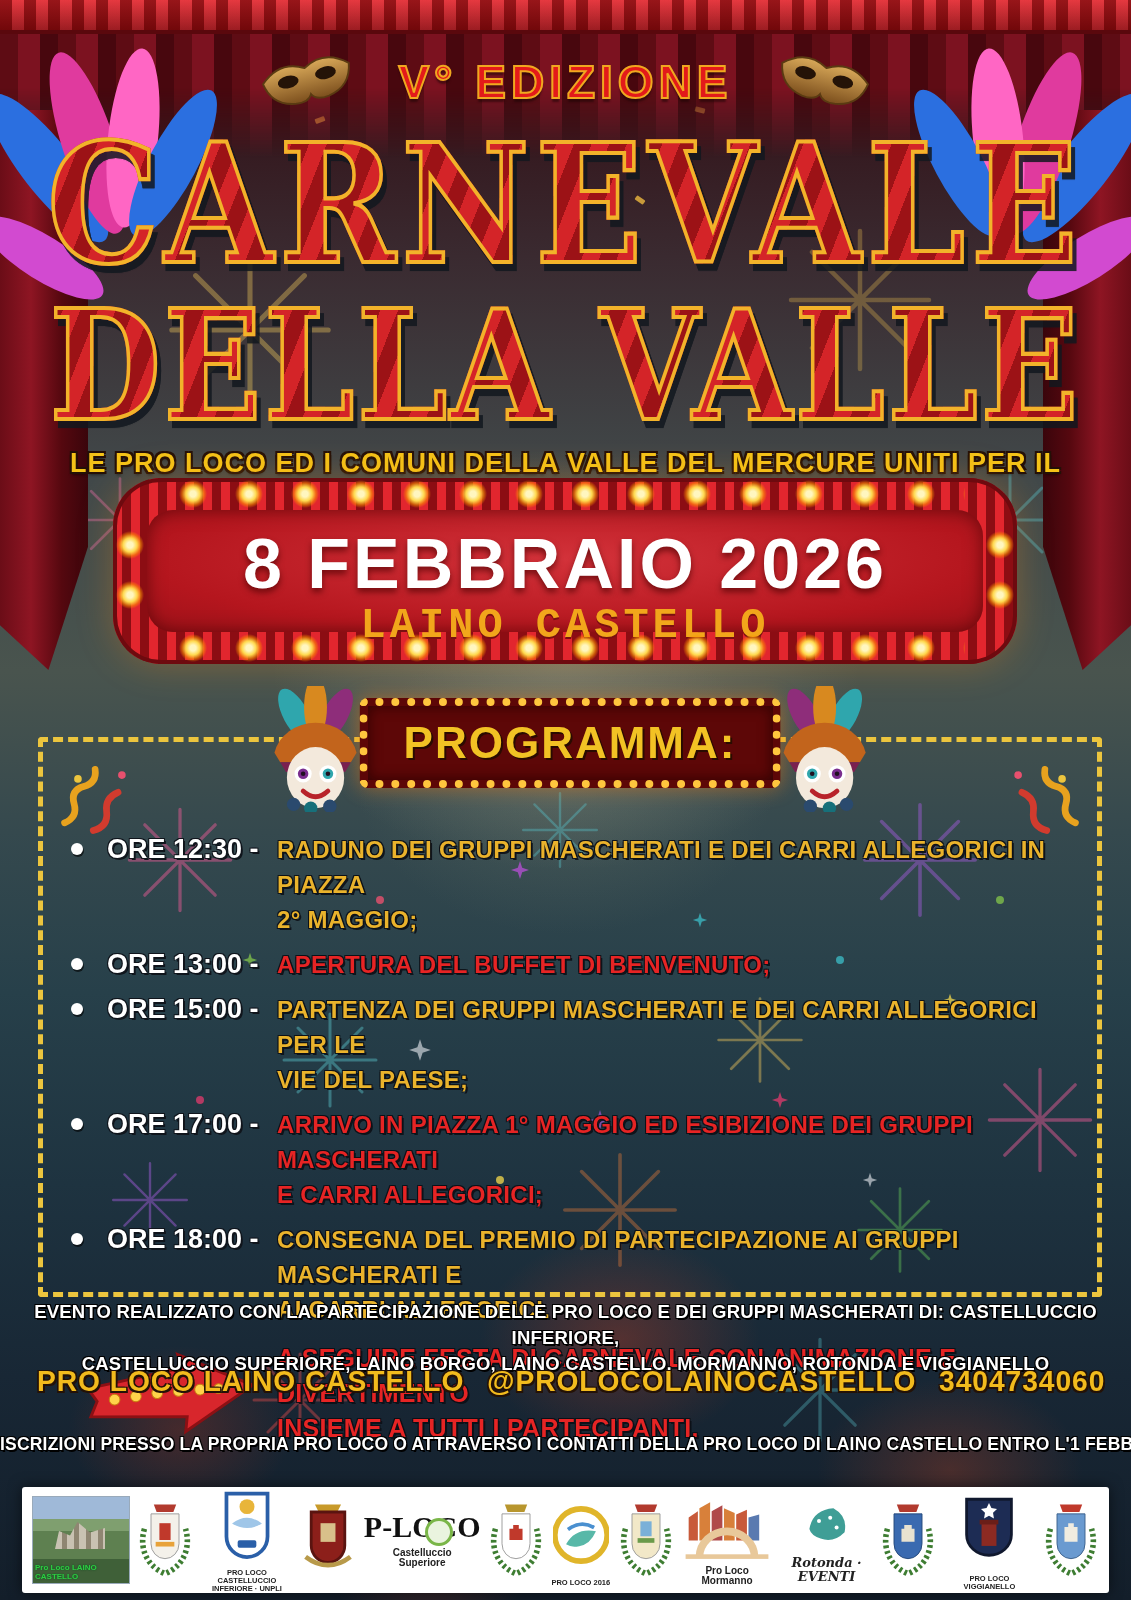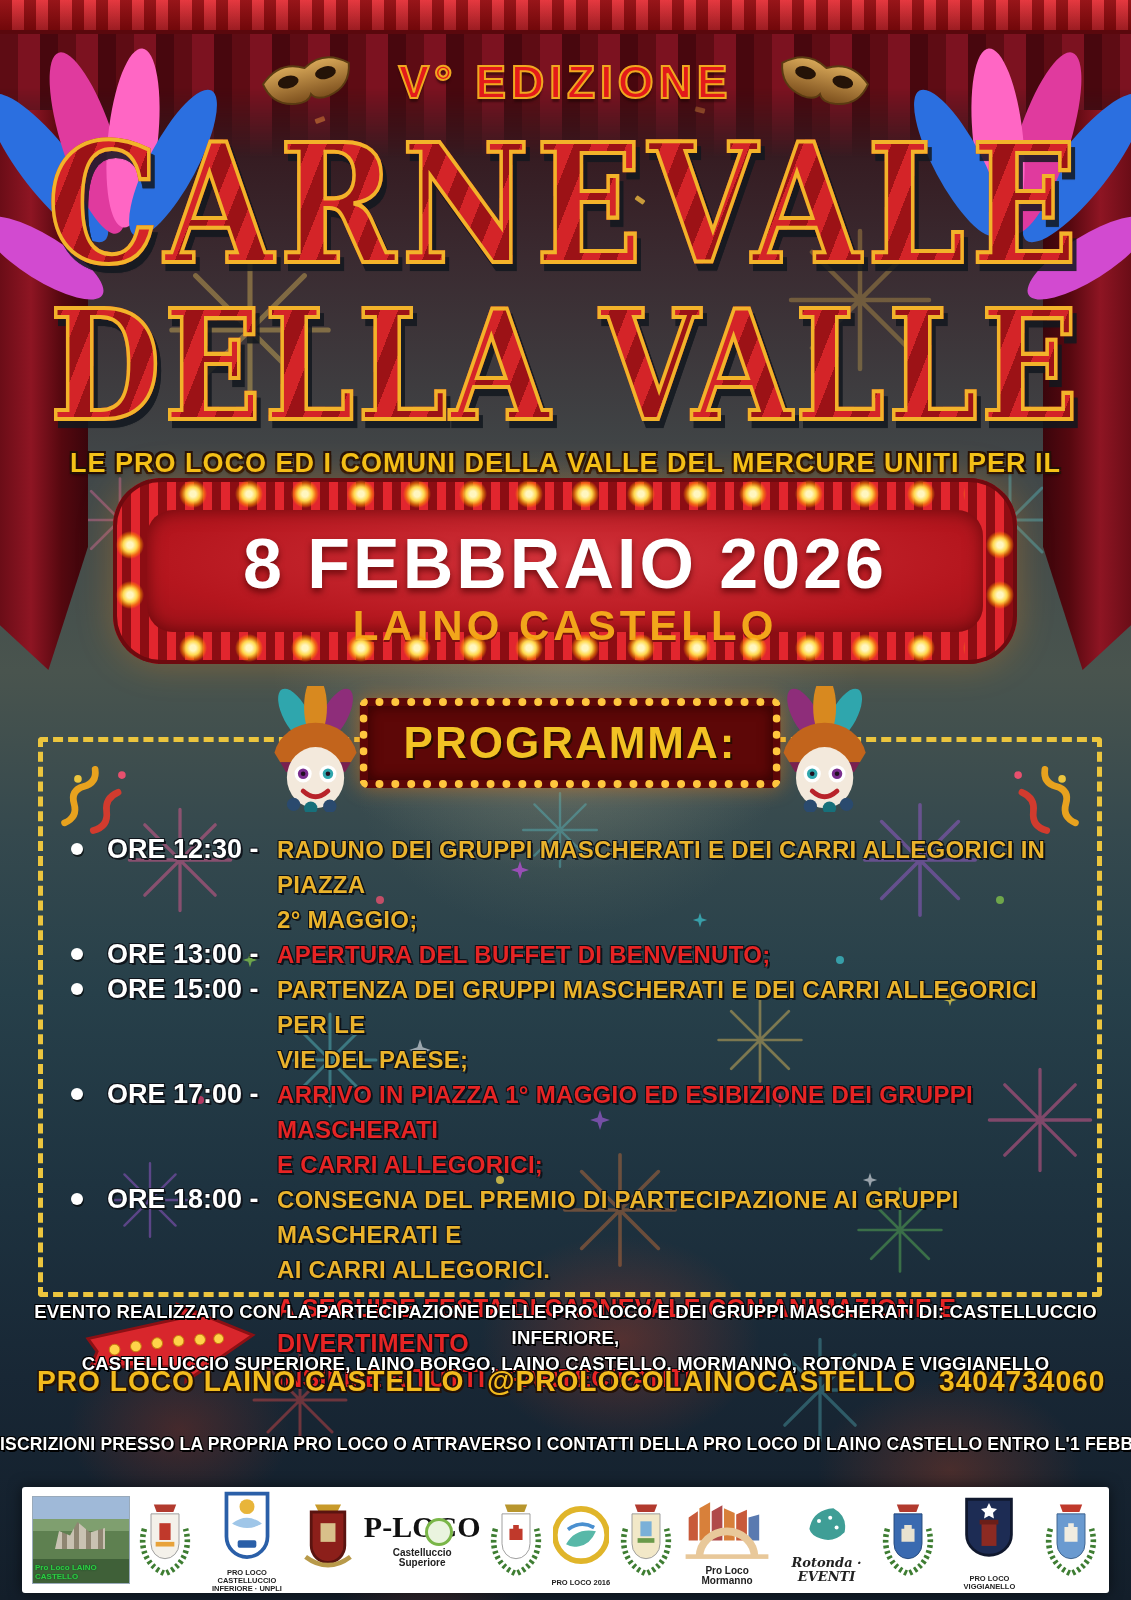--- a/index.html
+++ b/index.html
@@ -63,35 +63,35 @@
     box-shadow:inset 0 0 18px rgba(60,0,0,.6);}
   .bulbs-h,.bulbs-v{position:absolute;
     background-image:radial-gradient(circle at 50% 50%, #fff6bf 0 3px,#ffd84e 7px, rgba(255,150,0,.55) 11px, transparent 14px);}
   .bulbs-h{left:52px;right:52px;height:28px;background-size:56px 28px;background-repeat:repeat-x;}
   .bulbs-v{top:42px;bottom:42px;width:28px;background-size:28px 50px;background-repeat:repeat-y;}
   .bulbs-top{top:2px;} .bulbs-bottom{bottom:2px;} .bulbs-left{left:3px;} .bulbs-right{right:3px;}
   .marquee-date{position:absolute;top:14px;left:0;right:0;text-align:center;
     font-family:Liberation Sans, sans-serif;font-weight:bold;font-size:70px;color:#fff;letter-spacing:3px;
     text-shadow:0 4px 6px rgba(70,0,0,.65);}
   .marquee-loc{position:absolute;top:92px;left:0;right:0;text-align:center;
-    font-family:Liberation Sans, sans-serif;font-weight:bold;font-size:42px;color:#f2a61b;letter-spacing:4px;
+    font-family:Liberation Mono, monospace;font-weight:bold;font-size:42px;color:#f2a61b;letter-spacing:4px;
     text-shadow:0 2px 0 #7a1010;}
   
   .progbox{position:absolute;left:38px;top:737px;width:1054px;height:550px;z-index:5;
     border:5px dashed #ecc53e;border-radius:4px;}
   .badge-wrap{position:absolute;left:50%;top:-62px;transform:translateX(-50%);display:flex;align-items:center;z-index:6;}
   .jester{width:118px;height:126px;margin:0 -14px;position:relative;top:6px;}
   .jester.j-right{transform:scaleX(-1);}
   .badge{border:8px dotted #ffc63e;background:#5d0707;border-radius:8px;padding:12px 36px;
     box-shadow:0 0 20px rgba(255,120,0,.45), inset 0 0 14px #2e0202;}
   .badge-text{font-size:44px;font-weight:bold;color:#f2c224;letter-spacing:2px;text-shadow:2px 2px 0 #2a0b00;}
   .streamer{position:absolute;width:86px;height:86px;top:14px;}
   .streamer.s-left{left:12px;}
   .streamer.s-right{right:12px;transform:scaleX(-1);}
-  .prog-list{position:absolute;left:28px;top:90px;right:18px;display:flex;flex-direction:column;gap:0;}
+  .prog-list{position:absolute;left:28px;top:90px;right:18px;display:flex;flex-direction:column;gap:10px;}
   .prog-item{display:flex;align-items:flex-start;}
   .p-bullet{width:36px;padding-top:11px;}
   .p-bullet span{display:block;width:12px;height:12px;border-radius:50%;background:#fff;box-shadow:1px 2px 0 rgba(0,0,0,.6);}
   .p-time{width:170px;font-size:27px;font-weight:bold;color:#fff;white-space:nowrap;line-height:35px;
     text-shadow:2px 2px 0 #10151c,-1px -1px 0 #10151c,1px -1px 0 #10151c,-1px 1px 0 #10151c;}
   .p-text{flex:1;font-size:24px;font-weight:bold;line-height:35px;white-space:pre-line;letter-spacing:.3px;
     text-shadow:2px 2px 0 rgba(12,16,22,.9),-1px -1px 0 rgba(12,16,22,.9),1px -1px 0 rgba(12,16,22,.9),-1px 1px 0 rgba(12,16,22,.9);}
   .c-yellow{color:#eab32c;} .c-red{color:#e62424;}
   .finale-row{display:flex;align-items:center;margin-top:4px;}
   .arrow-cell{width:206px;display:flex;align-items:center;}

